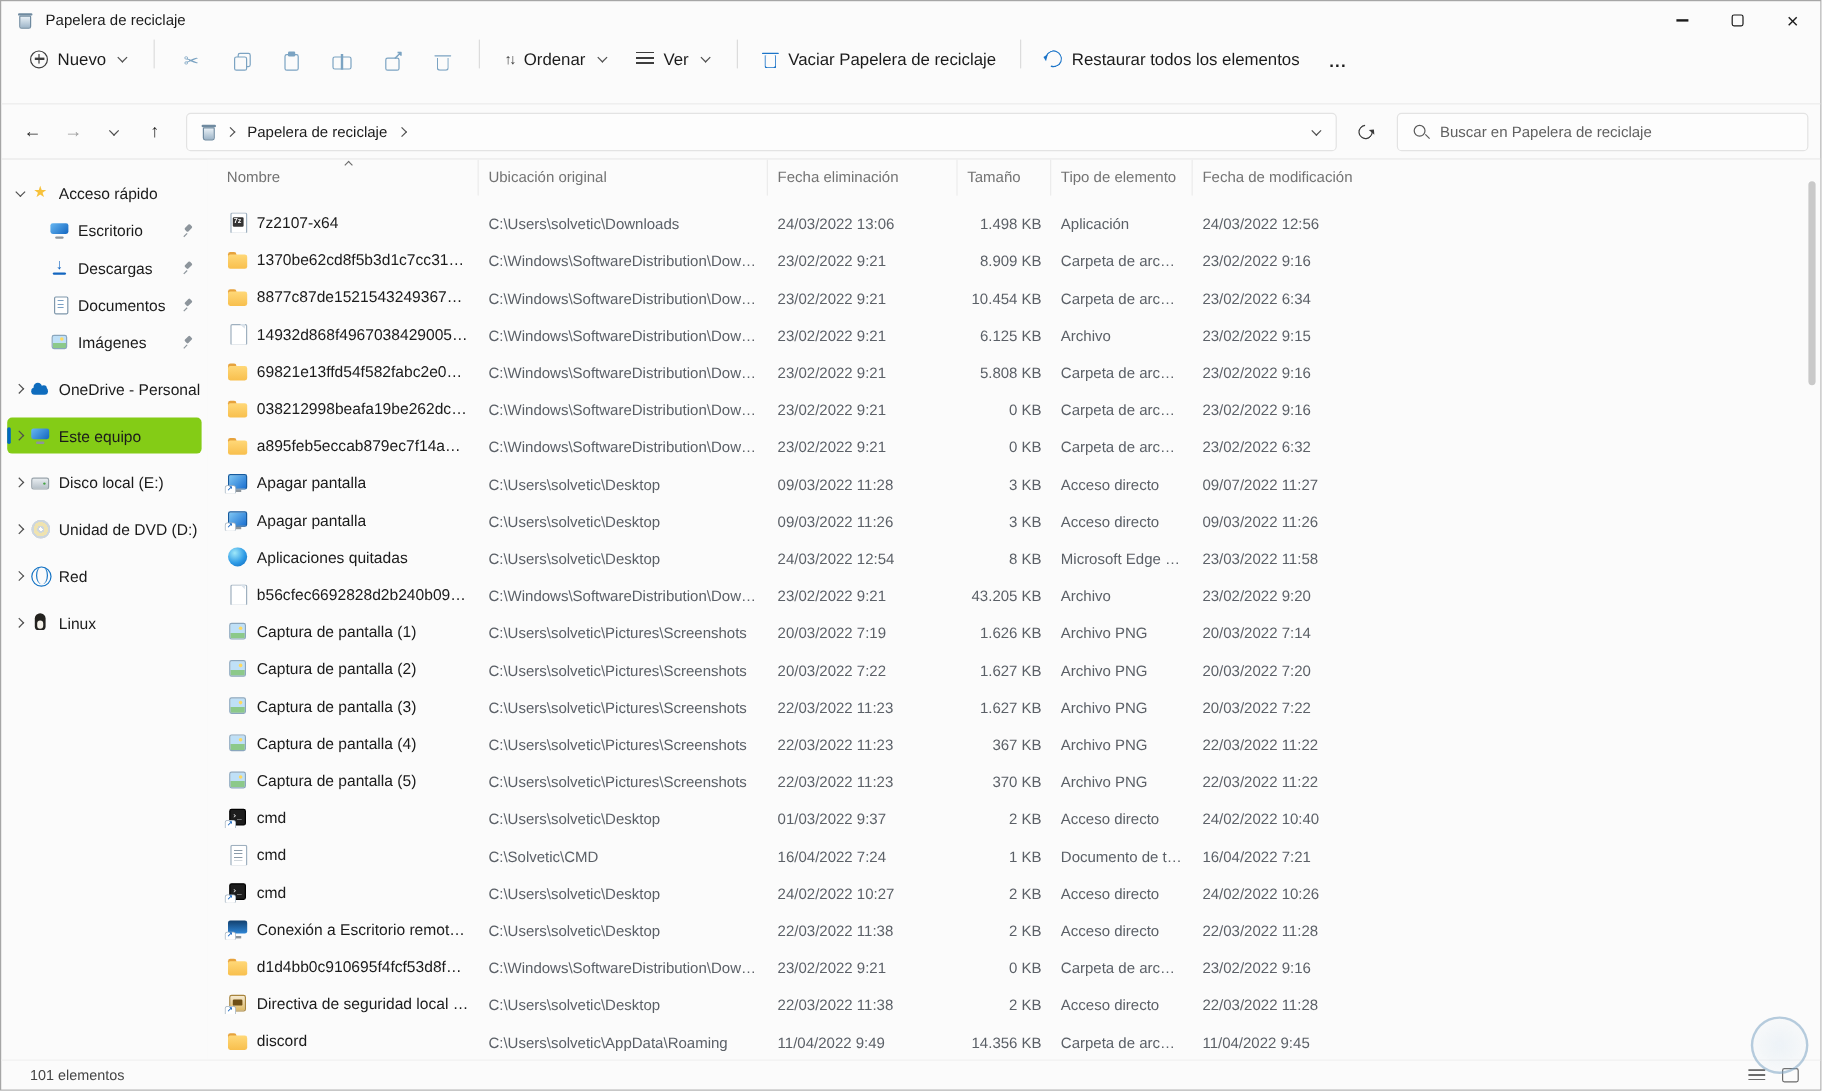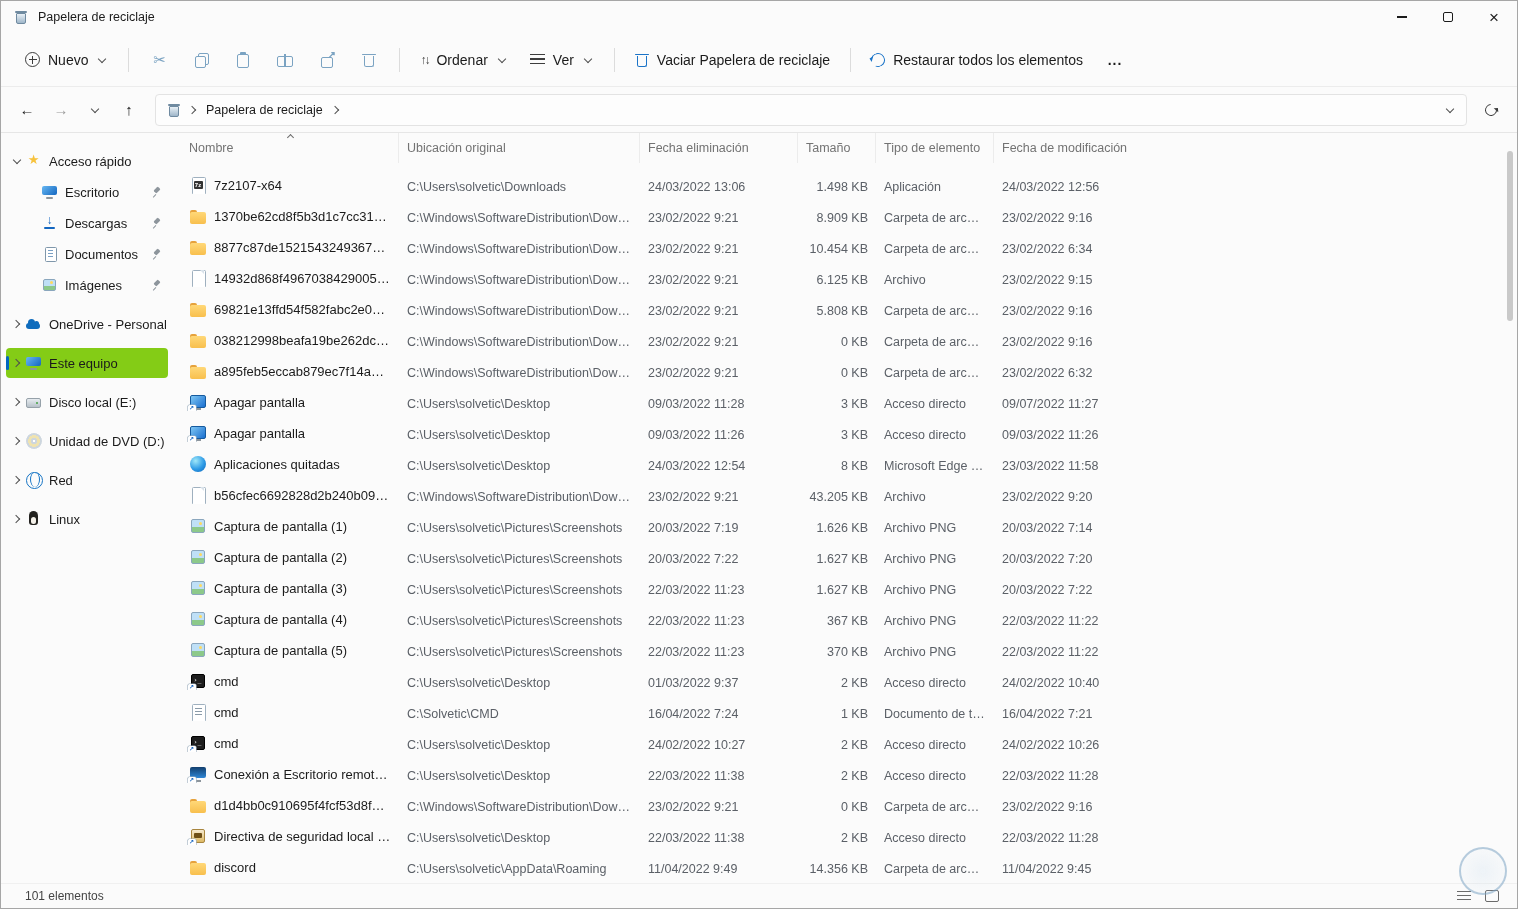--- a/index.html
+++ b/index.html
@@ -8,21 +8,21 @@
 .window{position:relative;width:1518px;height:909px;border:1px solid #a6a6a6;background:#fbfbfb;display:flex;flex-direction:column}
 
 .titlebar{height:32px;display:flex;align-items:center;padding-left:12px;flex:none}
 .title-text{font-size:12.5px;margin-left:9px}
 .win-controls{margin-left:auto;display:flex;height:100%}
 .wc{width:46px;display:flex;align-items:center;justify-content:center;cursor:default}
 .glyph-min{width:10px;height:1.2px;background:#1b1b1b;display:block}
 .glyph-max{width:10px;height:10px;border:1.2px solid #1b1b1b;border-radius:2px;display:block}
 .glyph-close::after{content:"×";font-size:17px;line-height:1}
 
-.toolbar{height:54px;display:flex;align-items:center;padding:0 14px;flex:none;border-bottom:1px solid #ececec;gap:2px}
+.toolbar{height:54px;display:flex;align-items:flex-start;padding:0 14px;flex:none;border-bottom:1px solid #ececec;gap:2px}
 .tb-btn{display:flex;align-items:center;gap:8px;border:none;background:transparent;font:inherit;color:#1b1b1b;font-size:14px;padding:8px 10px;border-radius:4px}
 .tb-ico{display:flex;align-items:center;justify-content:center;border:none;background:transparent;width:40px;height:36px;border-radius:4px}
 .vsep{width:1px;height:24px;background:#dcdcdc;margin:0 8px;flex:none}
 
 .chev{position:relative;width:12px;height:12px;flex:none;display:inline-block}
 .chev::after{content:"";position:absolute;width:5px;height:5px;border-right:1.4px solid #4f4f4f;border-bottom:1.4px solid #4f4f4f}
 .chev.down::after{left:3px;top:2px;transform:rotate(45deg)}
 .chev.right::after{left:2px;top:3px;transform:rotate(-45deg)}
 .chev.none::after{display:none}
 
@@ -246,20 +246,24 @@
       <span class="bin-ic"></span>
       <span class="chev right"></span>
       <span class="bc-text">Papelera de reciclaje</span>
       <span class="chev right"></span>
       <span class="spacer"></span>
       <span class="chev down"></span>
     </div>
     <button class="nav-btn">
         <span class="ico-refresh"></span>
       </button>
+    <div class="searchbox">
+      <span class="ico-search"></span>
+      <input placeholder="Buscar en Papelera de reciclaje" style="">
+    </div>
   </div>
 
   <div class="content">
     <div class="sidebar">
         <div class="nav-item">
           <span class="chev down"></span>
           <span class="si si-star"></span>
           <span class="nav-label">Acceso rápido</span>
         </div>
         <div class="nav-item lvl1">

